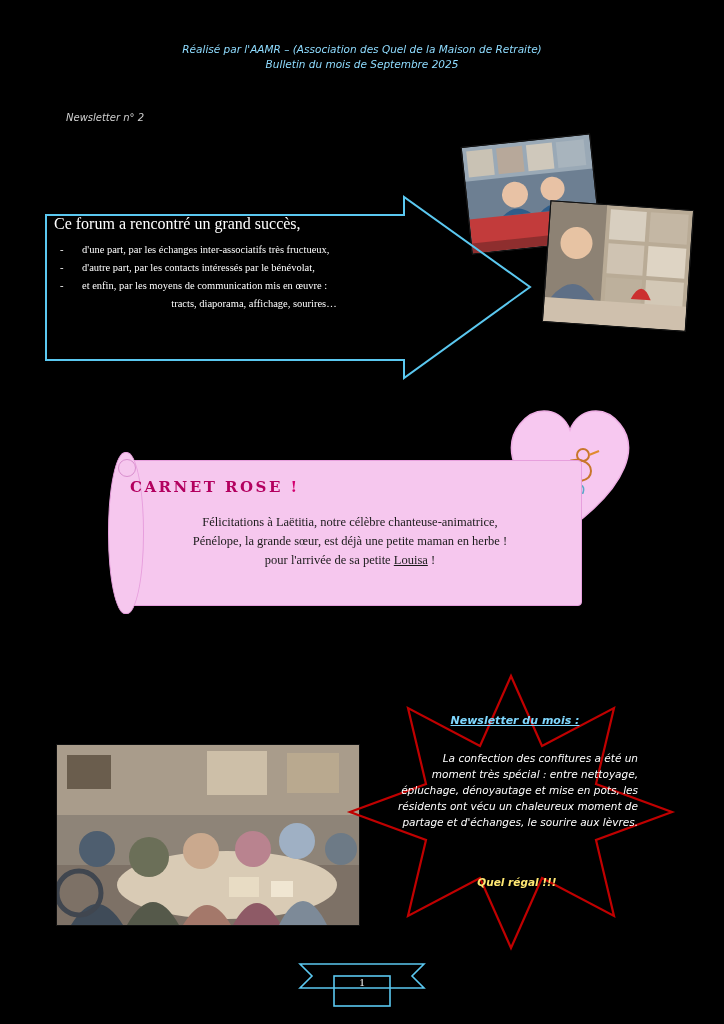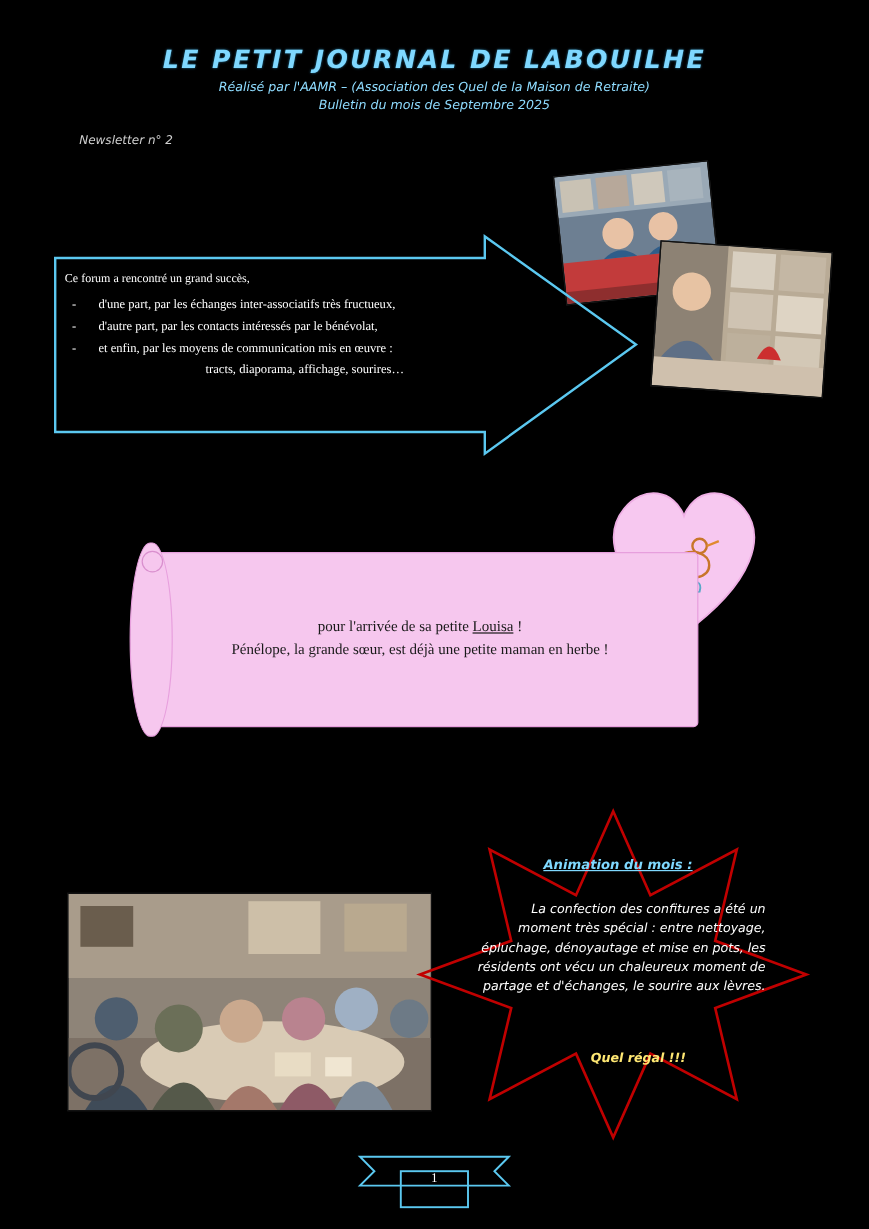--- a/index.html
+++ b/index.html
@@ -68,23 +68,23 @@
   .arrow-title{
     font-family:"DejaVu Sans", sans-serif;
     font-size:15px;
     font-weight:bold;
     font-style:italic;
     color:#ffe873;
     text-decoration:underline;
     letter-spacing:.4px;
   }
   .arrow-lead{
-    margin-top:22px;
-    font-family:"Liberation Serif", serif;
-    font-size:10px;
+    margin-top:10px;
+    font-family:"Liberation Serif", serif;
+    font-size:16px;
     color:#ffffff;
   }
   .arrow-list{
     margin:11px 0 0 0;
     padding:0;
     list-style:none;
   }
   .arrow-list li{
     font-family:"Liberation Serif", serif;
     font-size:10.5px;
@@ -207,21 +207,21 @@
     width:242px;
     text-align:right;
     font-family:"DejaVu Sans", sans-serif;
     font-style:italic;
     font-size:10.5px;
     line-height:16px;
     color:#ffffff;
   }
   .star-excl{
     position:absolute;
-    left:411px;top:876px;
+    left:396px;top:876px;
     width:242px;
     text-align:center;
     font-family:"DejaVu Sans", sans-serif;
     font-style:italic;
     font-weight:bold;
     font-size:10.5px;
     color:#ffe873;
   }
 
   
@@ -239,21 +239,20 @@
     font-size:11px;
     color:#ffffff;
   }
 </style>
 </head>
 <body>
 
 <div class="page">
 
   <div class="masthead">
-    <div class="title">LE PETIT JOURNAL DE LABOUILHE</div>
     <div class="subtitle">Réalisé par l'AAMR – (Association des Quel de la Maison de Retraite)</div>
     <div class="subtitle2">Bulletin du mois de Septembre 2025</div>
   </div>
   <div class="newsletter-no">Newsletter n° 2</div>
 
   <div class="photo photo-a">
     <svg width="128" height="106" viewBox="0 0 128 106" preserveAspectRatio="none">
       <rect width="128" height="106" fill="#6d7f92"></rect>
       <rect x="0" y="0" width="128" height="34" fill="#9aa9b6"></rect>
       <rect x="4" y="4" width="26" height="26" fill="#c9c2b4"></rect>
@@ -315,25 +314,30 @@
       <path d="M14 48 q6 4 14 2" fill="none" stroke="#5aa8c8" stroke-width="2"></path>
       <path d="M30 46 q6 -8 14 -4 q4 2 2 8 q-8 2 -16 -4 z" fill="none" stroke="#5aa8c8" stroke-width="1.6"></path>
       <path d="M18 46 l-4 8" stroke="#c8762a" stroke-width="1.6" fill="none"></path>
     </svg>
   </div>
 
   <div class="scroll-wrap">
     <div class="scroll-body"></div>
     <div class="scroll-left-roll"></div>
   </div>
+  <div class="carnet-title">
+    <span>CARNET ROSE</span>
+    <span class="excl">!</span>
+  </div>
   <div class="carnet-text">
+    <div>Félicitations à Laëtitia, notre célèbre chanteuse-animatrice,</div>
+    <div>Pénélope, la grande sœur, est déjà une petite maman en herbe !</div>
     <div>
       <span>pour l'arrivée de sa petite </span><u>Louisa</u><span> !</span>
     </div>
-    <div>Pénélope, la grande sœur, est déjà une petite maman en herbe !</div>
   </div>
 
   <div class="photo photo-c">
     <svg width="302" height="180" viewBox="0 0 302 180" preserveAspectRatio="none">
       <rect width="302" height="180" fill="#8e8478"></rect>
       <rect x="0" y="0" width="302" height="70" fill="#a99c8b"></rect>
       <rect x="10" y="10" width="44" height="34" fill="#6a5d4d"></rect>
       <rect x="150" y="6" width="60" height="44" fill="#cdbfa8"></rect>
       <rect x="230" y="8" width="52" height="40" fill="#b9a98f"></rect>
       <rect x="0" y="120" width="302" height="60" fill="#7d7166"></rect>
@@ -353,21 +357,21 @@
       <rect x="172" y="132" width="30" height="20" fill="#e8dcc4"></rect>
       <rect x="214" y="136" width="22" height="16" fill="#f0e6d2"></rect>
     </svg>
   </div>
 
   <div class="star-wrap">
     <svg width="330" height="280" viewBox="0 0 330 280">
       <polygon points="165,4 196,74 268,36 250,112 326,140 250,168 268,244 196,206 165,276 134,206 62,244 80,168 4,140 80,112 62,36 134,74" fill="none" stroke="#c00000" stroke-width="2.2"></polygon>
     </svg>
   </div>
-  <div class="star-title">Animation du mois :</div>
+  <div class="star-title">Newsletter du mois :</div>
   <div class="star-text">La confection des confitures a été un moment très spécial : entre nettoyage, épluchage, dénoyautage et mise en pots, les résidents ont vécu un chaleureux moment de partage et d'échanges, le sourire aux lèvres.</div>
   <div class="star-excl">Quel régal !!!</div>
 
   <div class="ribbon">
     <svg width="132" height="46" viewBox="0 0 132 46">
       <polygon points="4,2 128,2 116,14 128,26 4,26 16,14" fill="none" stroke="#5bc8f0" stroke-width="1.6"></polygon>
       <rect x="38" y="14" width="56" height="30" fill="none" stroke="#5bc8f0" stroke-width="1.6"></rect>
     </svg>
   </div>
   <div class="page-num">1</div>

